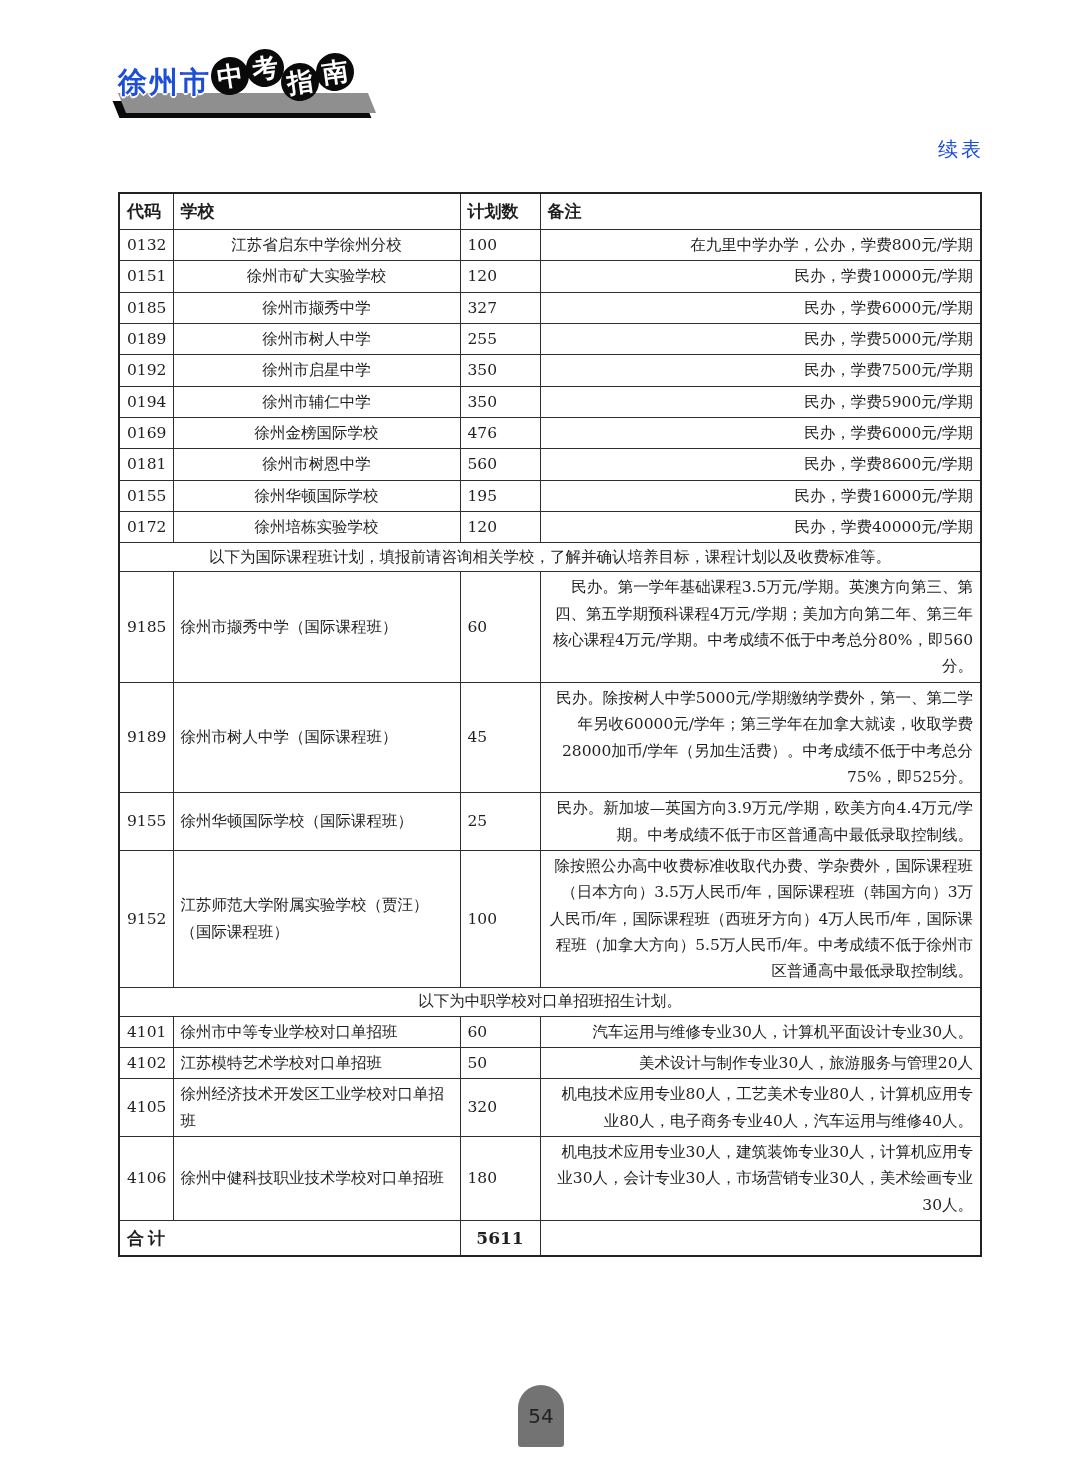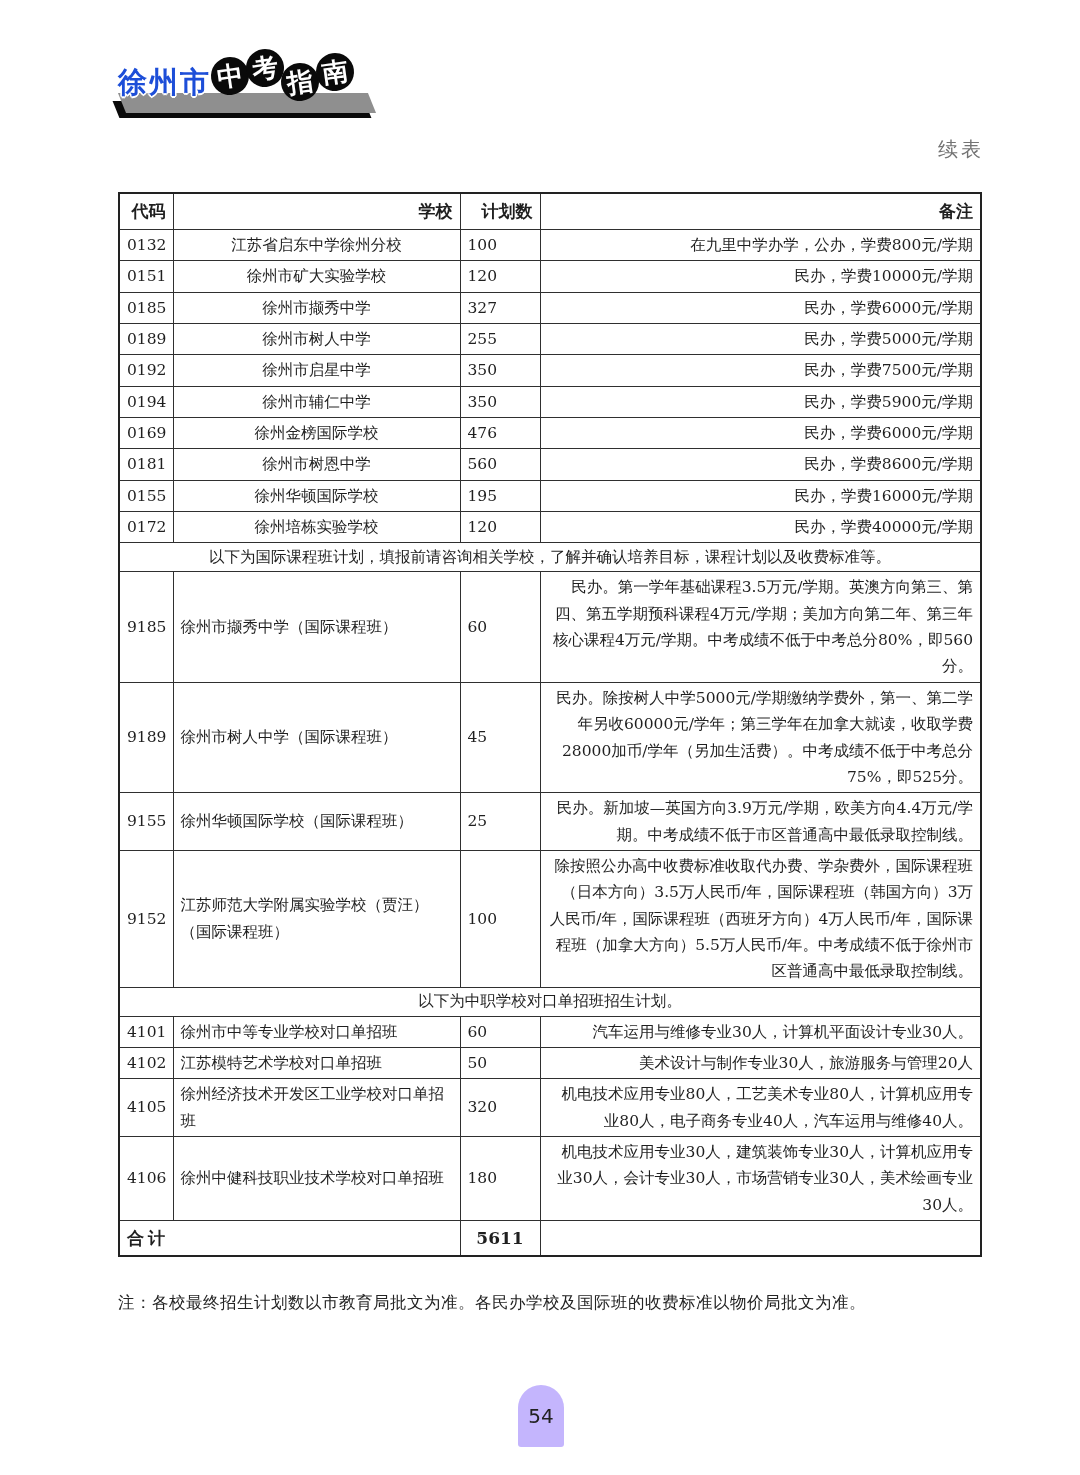--- a/index.html
+++ b/index.html
@@ -37,59 +37,59 @@
     font-size:26px; font-weight:bold; margin-left:-3px;
     transform:rotate(-8deg);
   }
   .logo-circle:nth-child(2) { margin-top:-8px; }
   .logo-circle:nth-child(3) { margin-top:6px; }
   .logo-circle:nth-child(4) { margin-top:-4px; }
 
   
   .continued {
     position:absolute; right:96px; top:136px;
-    font-size:20px; letter-spacing:3px; color:#737373;
+    font-size:20px; letter-spacing:3px; color:#1d4ed8;
   }
 
   
   .tbl-wrap { position:absolute; left:118px; top:192px; width:862px; }
   table.plan {
     border-collapse:collapse; table-layout:fixed; width:862px;
     font-size:15.5px; color:#1f1f1f;
   }
   table.plan th, table.plan td {
     border:1.5px solid #2f2f2f;
     padding:2px 7px;
     line-height:1.7;
     vertical-align:middle;
     overflow:hidden;
   }
   table.plan { border:2.5px solid #222; }
-  th.hdr { height:31px; font-size:17px; font-weight:bold; text-align:right; padding:2px; }
+  th.hdr { height:31px; font-size:17px; font-weight:bold; text-align:left; padding:2px; }
   td.code { text-align:center; height:26px; }
   td.school { text-align:left; white-space:pre-line; }
   td.school.center { text-align:center; }
   td.plan-n { }
   td.remark { text-align:right; }
   tr.span-row td { text-align:center; height:24px; line-height:1.4; }
   tr.total-row td { height:30px; font-weight:bold; font-size:17px; }
   tr.total-row td.t-label { text-align:left; letter-spacing:4px; }
   tr.total-row td.t-plan { text-align:center; }
 
   
   .note {
     position:absolute; left:118px; top:1292px;
     font-size:16.5px; color:#242424; letter-spacing:0.5px;
   }
 
   
   .page-badge {
     position:absolute; left:518px; top:1385px;
     width:46px; height:62px;
-    background:#c4b5fd;
+    background:#737373;
     border-radius:23px 23px 3px 3px;
     display:flex; align-items:center; justify-content:center;
     font-size:20px; color:#222;
     font-family:"DejaVu Sans","Liberation Sans",sans-serif;
   }
 </style>
 </head>
 <body>
 
 <div class="page">
@@ -242,19 +242,18 @@
           </tr>
           <tr class="total-row">
             <td class="t-label" colspan="2">合计</td>
             <td class="t-plan">5611</td>
             <td class="remark"></td>
           </tr>
         </tbody>
     </table>
   </div>
 
-  <div class="note">注：各校最终招生计划数以市教育局批文为准。各民办学校及国际班的收费标准以物价局批文为准。</div>
 
   <div class="page-badge">
     <span>54</span>
   </div>
 
 </div>
 
 </body></html>

